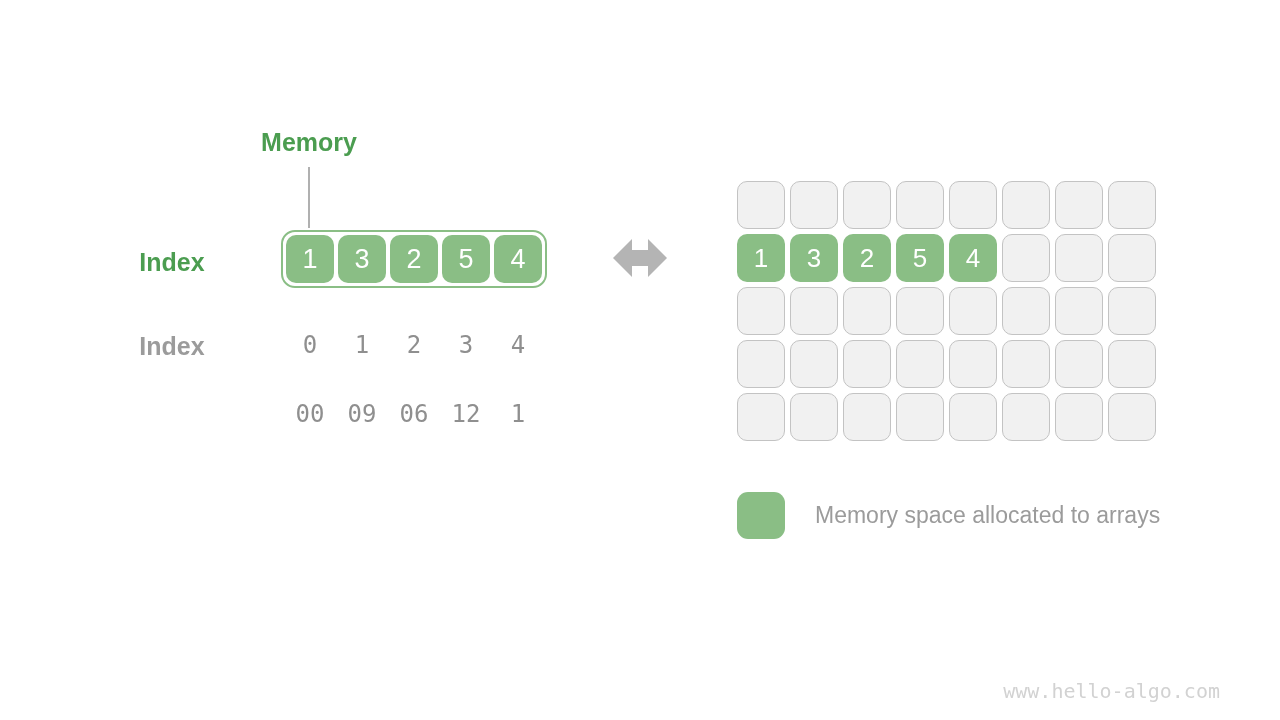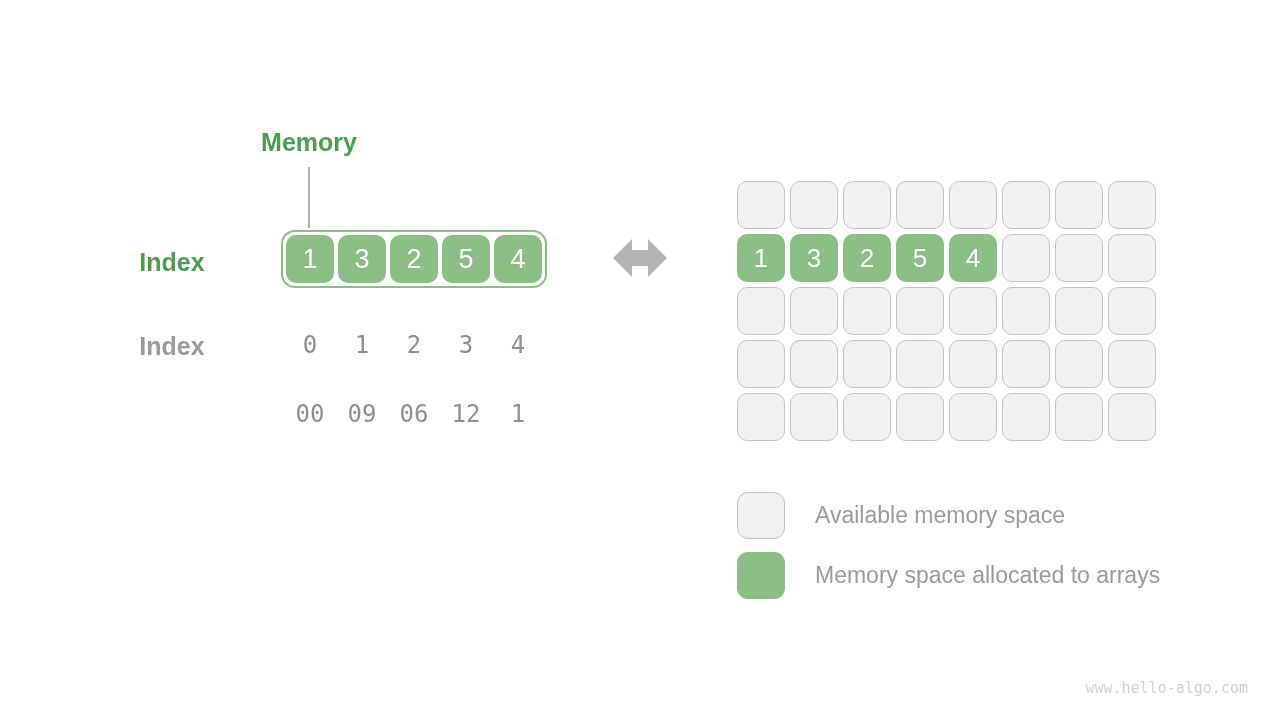--- a/index.html
+++ b/index.html
@@ -86,23 +86,23 @@
     position:absolute;left:737px;top:492px;
     display:flex;flex-direction:column;gap:13px;
   }
   .legend-row{display:flex;align-items:center;gap:30px;}
   .legend-swatch{width:48px;height:47px;border-radius:11px;flex:0 0 auto;}
   .legend-swatch.available{background:var(--cell-bg);border:1.5px solid var(--cell-border);}
   .legend-swatch.allocated{background:var(--green-fill);}
   .legend-text{font-size:23px;color:var(--gray-label);white-space:nowrap;}
   
   .watermark{
-    position:absolute;right:32px;top:679px;
+    position:absolute;right:60px;top:679px;
     font-family:"DejaVu Sans Mono", monospace;
-    font-size:15px;color:var(--watermark-gray);
+    font-size:20px;color:var(--watermark-gray);
   }
 </style>
 </head>
 <body>
 
 <div class="frame">
 
   <div class="element-label">Memory</div>
   <div class="connector"></div>
 
@@ -178,23 +178,19 @@
       <div class="mcell"></div>
       <div class="mcell"></div>
       <div class="mcell"></div>
       <div class="mcell"></div>
       <div class="mcell"></div>
       <div class="mcell"></div>
     </div>
 
   <div class="legend">
     <div class="legend-row">
-      <div class="legend-swatch available"></div>
-      <div class="legend-text">Available memory space</div>
-    </div>
-    <div class="legend-row">
       <div class="legend-swatch allocated"></div>
       <div class="legend-text">Memory space allocated to arrays</div>
     </div>
   </div>
 
   <div class="watermark">www.hello-algo.com</div>
 </div>
 
 </body></html>

